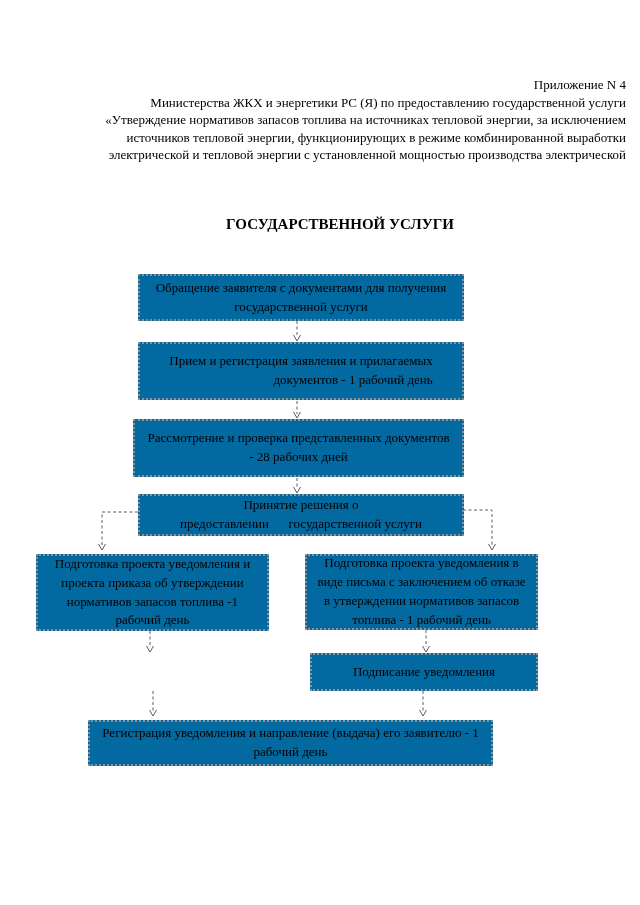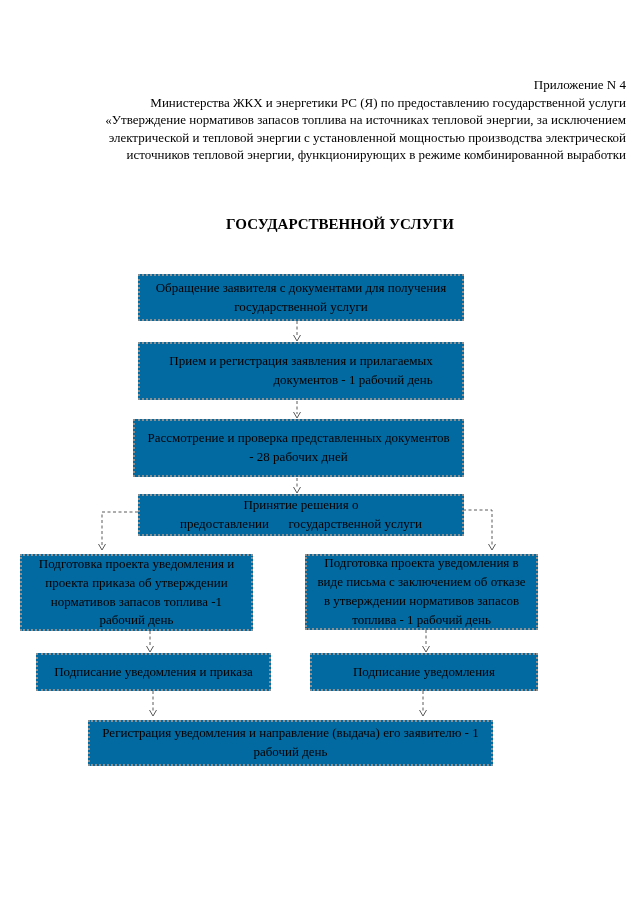--- a/index.html
+++ b/index.html
@@ -32,22 +32,22 @@
 </style>
 </head>
 <body>
 
 <div class="page">
 
   <div class="appendix">
     <div>Приложение N 4</div>
     <div>Министерства ЖКХ и энергетики РС (Я) по предоставлению государственной услуги</div>
     <div>«Утверждение нормативов запасов топлива на источниках тепловой энергии, за исключением</div>
+    <div>источников тепловой энергии, функционирующих в режиме комбинированной выработки</div>
     <div>электрической и тепловой энергии с установленной мощностью производства электрической</div>
-    <div>источников тепловой энергии, функционирующих в режиме комбинированной выработки</div>
   </div>
 
   <div class="doc-title">
     <div>ГОСУДАРСТВЕННОЙ УСЛУГИ</div>
   </div>
 
   <svg class="connectors" viewBox="0 0 640 905" xmlns="http://www.w3.org/2000/svg">
     <g>
       <path class="dash" d="M297 309 L297 325"></path>
       <path d="M293.5 323 L297 329 L300.5 323"></path>
@@ -99,37 +99,34 @@
   <div class="fbox" style="left:133px; top:407px; width:331px; height:58px;">
     <div class="txt">Рассмотрение и проверка представленных документов
 - 28 рабочих дней</div>
   </div>
 
   <div class="fbox" style="left:138px; top:482px; width:326px; height:42px;">
     <div class="txt">Принятие решения о
 предоставлении      государственной услуги</div>
   </div>
 
-  <div class="fbox" style="left:20px; top:542px; width:233px; height:77px;">
+  <div class="fbox" style="left:36px; top:542px; width:233px; height:77px;">
     <div class="txt">Подготовка проекта уведомления и
 проекта приказа об утверждении
 нормативов запасов топлива -1
 рабочий день</div>
   </div>
 
   <div class="fbox" style="left:305px; top:542px; width:233px; height:76px;">
     <div class="txt">Подготовка проекта уведомления в
 виде письма с заключением об отказе
 в утверждении нормативов запасов
 топлива - 1 рабочий день</div>
   </div>
 
-  <div class="fbox" style="left:36px; top:641px; width:235px; height:38px;">
-    <div class="txt">Подписание уведомления и приказа</div>
-  </div>
 
   <div class="fbox" style="left:310px; top:641px; width:228px; height:38px;">
     <div class="txt">Подписание уведомления</div>
   </div>
 
   <div class="fbox" style="left:88px; top:708px; width:405px; height:46px;">
     <div class="txt">Регистрация уведомления и направление (выдача) его заявителю - 1
 рабочий день</div>
   </div>
 

